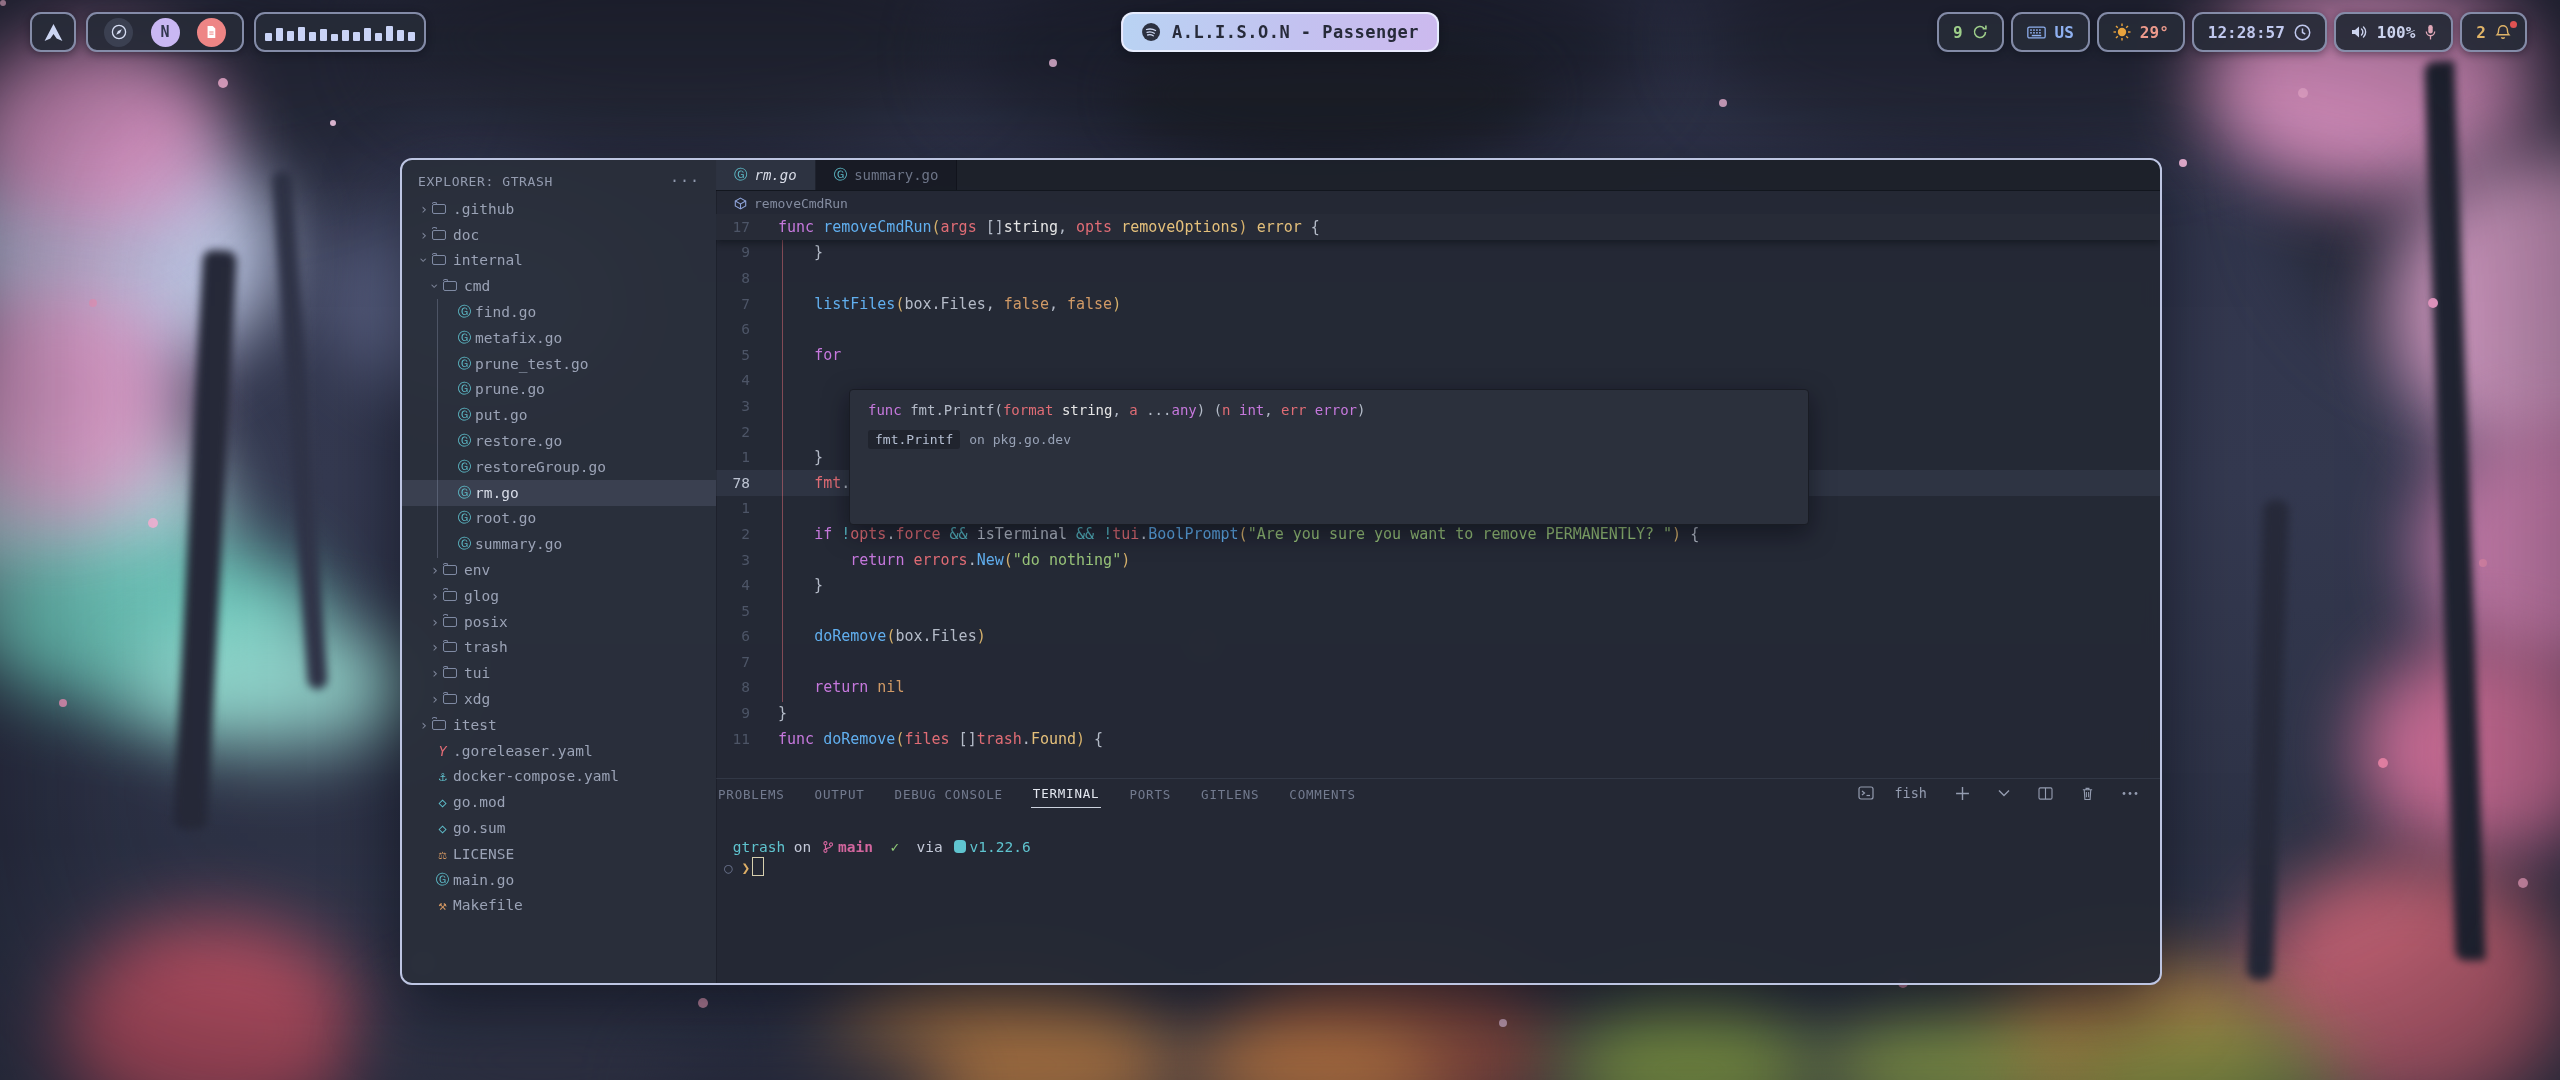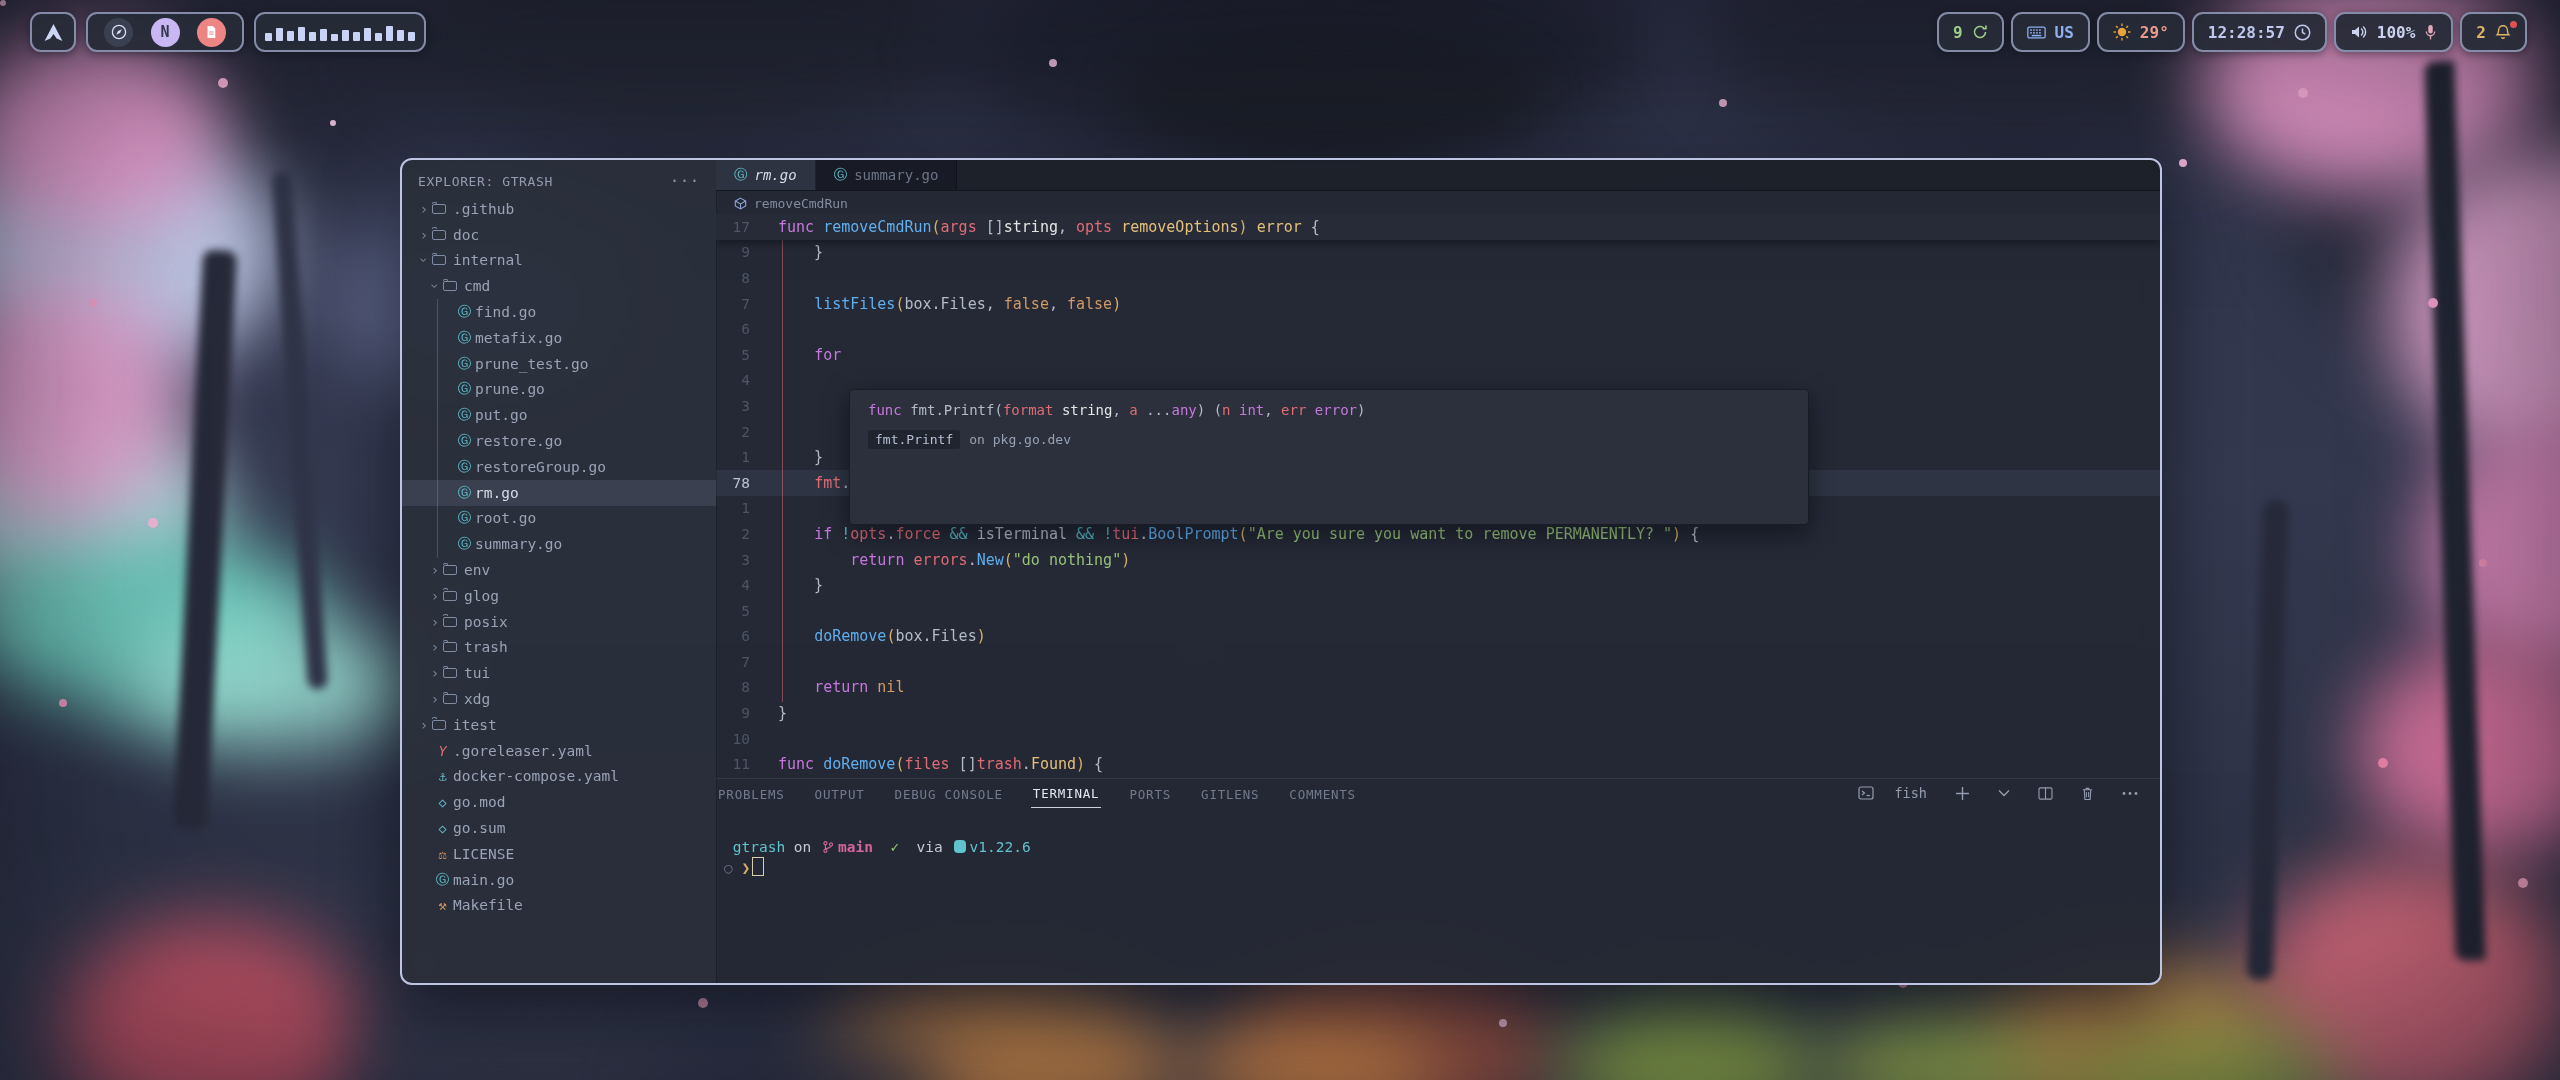--- a/index.html
+++ b/index.html
@@ -195,20 +195,29 @@
         <span class="bar" style="height: 7px;"></span>
         <span class="bar" style="height: 11px;"></span>
         <span class="bar" style="height: 9px;"></span>
         <span class="bar" style="height: 13px;"></span>
         <span class="bar" style="height: 8px;"></span>
         <span class="bar" style="height: 15px;"></span>
         <span class="bar" style="height: 11px;"></span>
         <span class="bar" style="height: 9px;"></span>
       </div>
   </div>
+  <div class="mod" id="music">
+    <span class="gico">
+        <svg viewBox="0 0 20 20" width="20" height="20">
+          <circle cx="10" cy="10" r="9" fill="#2c3140"></circle>
+          <path d="M5.5 7.5c3.5-1 6.5-.5 9 1M6 10.3c2.8-.8 5.2-.4 7.2 1M6.6 13c2.2-.6 4-.3 5.6.8" stroke="#cdd7f0" stroke-width="1.3" fill="none" stroke-linecap="round"></path>
+        </svg>
+      </span>
+    <span>A.L.I.S.O.N - Passenger</span>
+  </div>
   <div id="topbar-right">
       <div class="mod" style="color: rgb(158, 206, 138);">
         <span>9</span>
         <span class="gico">
           <svg viewBox="0 0 16 16" width="16" height="16">
             <path d="M13.5 8a5.5 5.5 0 1 1-1.6-3.9" fill="none" stroke="currentColor" stroke-width="1.6"></path>
             <path d="M13.9 1.6v3.2h-3.2" fill="none" stroke="currentColor" stroke-width="1.6"></path>
           </svg>
         </span>
       </div>
@@ -476,21 +485,20 @@
           <div class="crow current"><span class="gut">78</span><span class="ctxt"><span class="p">    </span><span class="v">fmt</span><span class="p">.</span><span class="cur">P</span><span class="hl">rintf</span><span class="b1">(</span><span class="s">"</span><span class="e">\n</span><span class="s">Found </span><span class="e">%d</span><span class="s"> trashed files</span><span class="e">\n</span><span class="s">"</span><span class="p">, </span><span class="tb">len</span><span class="b2">(</span><span class="p">box.Files</span><span class="b2">)</span><span class="b1">)</span></span><span class="blame">umlx5h, 7 months ago • init</span></div>
           <div class="crow"><span class="gut">1</span><span class="ctxt"></span></div>
           <div class="crow"><span class="gut">2</span><span class="ctxt"><span class="p">    </span><span class="k">if</span><span class="p"> </span><span class="o">!</span><span class="v">opts</span><span class="p">.</span><span class="v">force</span><span class="p"> </span><span class="o">&amp;&amp;</span><span class="p"> isTerminal </span><span class="o">&amp;&amp;</span><span class="p"> </span><span class="o">!</span><span class="v">tui</span><span class="p">.</span><span class="f">BoolPrompt</span><span class="b1">(</span><span class="s">"Are you sure you want to remove PERMANENTLY? "</span><span class="b1">)</span><span class="p"> {</span></span></div>
           <div class="crow"><span class="gut">3</span><span class="ctxt"><span class="p">        </span><span class="k">return</span><span class="p"> </span><span class="v">errors</span><span class="p">.</span><span class="f">New</span><span class="b1">(</span><span class="s">"do nothing"</span><span class="b1">)</span></span></div>
           <div class="crow"><span class="gut">4</span><span class="ctxt"><span class="p">    }</span></span></div>
           <div class="crow"><span class="gut">5</span><span class="ctxt"></span></div>
           <div class="crow"><span class="gut">6</span><span class="ctxt"><span class="p">    </span><span class="f">doRemove</span><span class="b1">(</span><span class="p">box.Files</span><span class="b1">)</span></span></div>
           <div class="crow"><span class="gut">7</span><span class="ctxt"></span></div>
           <div class="crow"><span class="gut">8</span><span class="ctxt"><span class="p">    </span><span class="k">return</span><span class="p"> </span><span class="n">nil</span></span></div>
           <div class="crow"><span class="gut">9</span><span class="ctxt"><span class="p">}</span></span></div>
-          <div class="crow"><span class="gut">10</span><span class="ctxt"></span></div>
           <div class="crow"><span class="gut">11</span><span class="ctxt"><span class="k">func</span><span class="p"> </span><span class="f">doRemove</span><span class="b1">(</span><span class="v">files</span><span class="p"> []</span><span class="v">trash</span><span class="p">.</span><span class="t">Found</span><span class="b1">)</span><span class="p"> {</span></span></div>
         </div>
       <div class="sticky">
           <div class="crow"><span class="gut">17</span><span class="ctxt"><span class="k">func</span><span class="p"> </span><span class="f">removeCmdRun</span><span class="b1">(</span><span class="v">args</span><span class="p"> []</span><span class="tb">string</span><span class="p">, </span><span class="v">opts</span><span class="p"> </span><span class="t">removeOptions</span><span class="b1">)</span><span class="p"> </span><span class="t">error</span><span class="p"> {</span></span></div>
         </div>
       <div class="tooltip">
         <div class="tt-sig"><span class="k">func</span><span class="p"> fmt.Printf</span><span class="p">(</span><span class="v">format</span><span class="p"> </span><span class="tb">string</span><span class="p">, </span><span class="v">a</span><span class="p"> ...</span><span class="k">any</span><span class="p">) (</span><span class="v">n</span><span class="p"> </span><span class="k">int</span><span class="p">, </span><span class="v">err</span><span class="p"> </span><span class="k">error</span><span class="p">)</span></div>
         <div class="tt-foot">
           <span class="tt-chip">fmt.Printf</span>
           <span>on pkg.go.dev</span>

